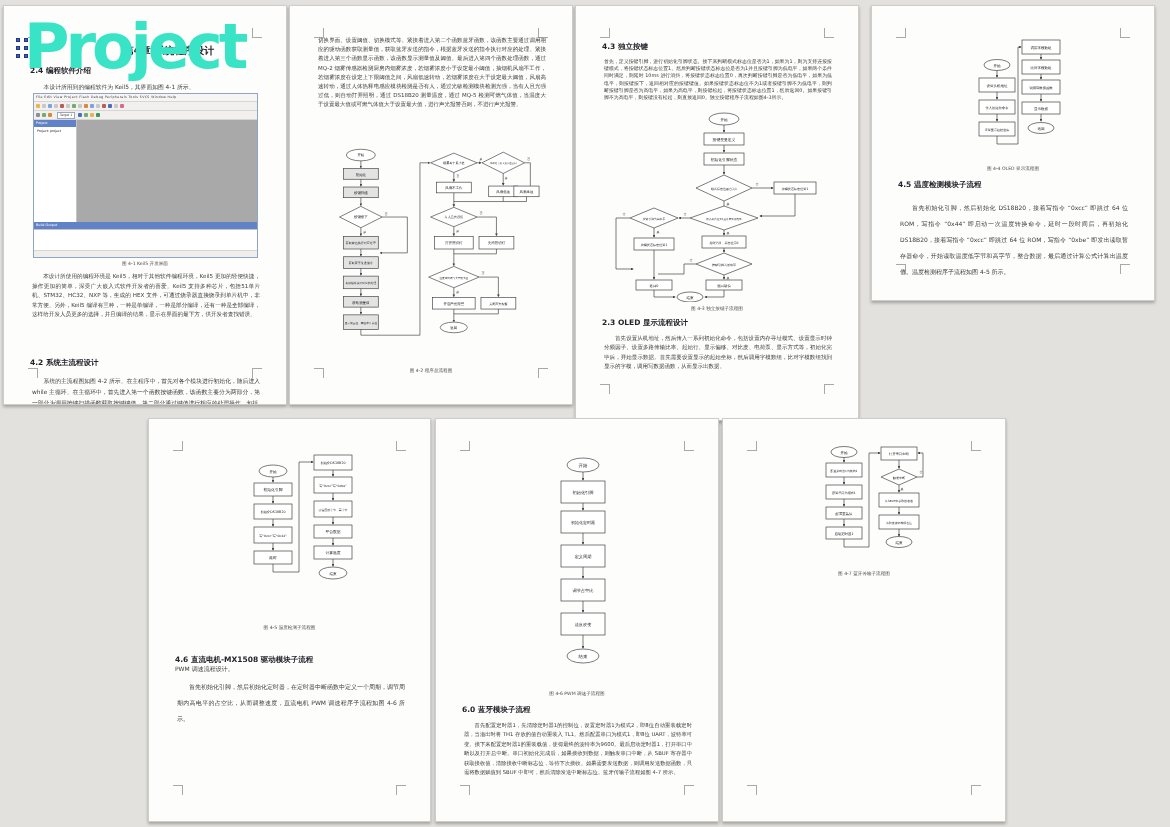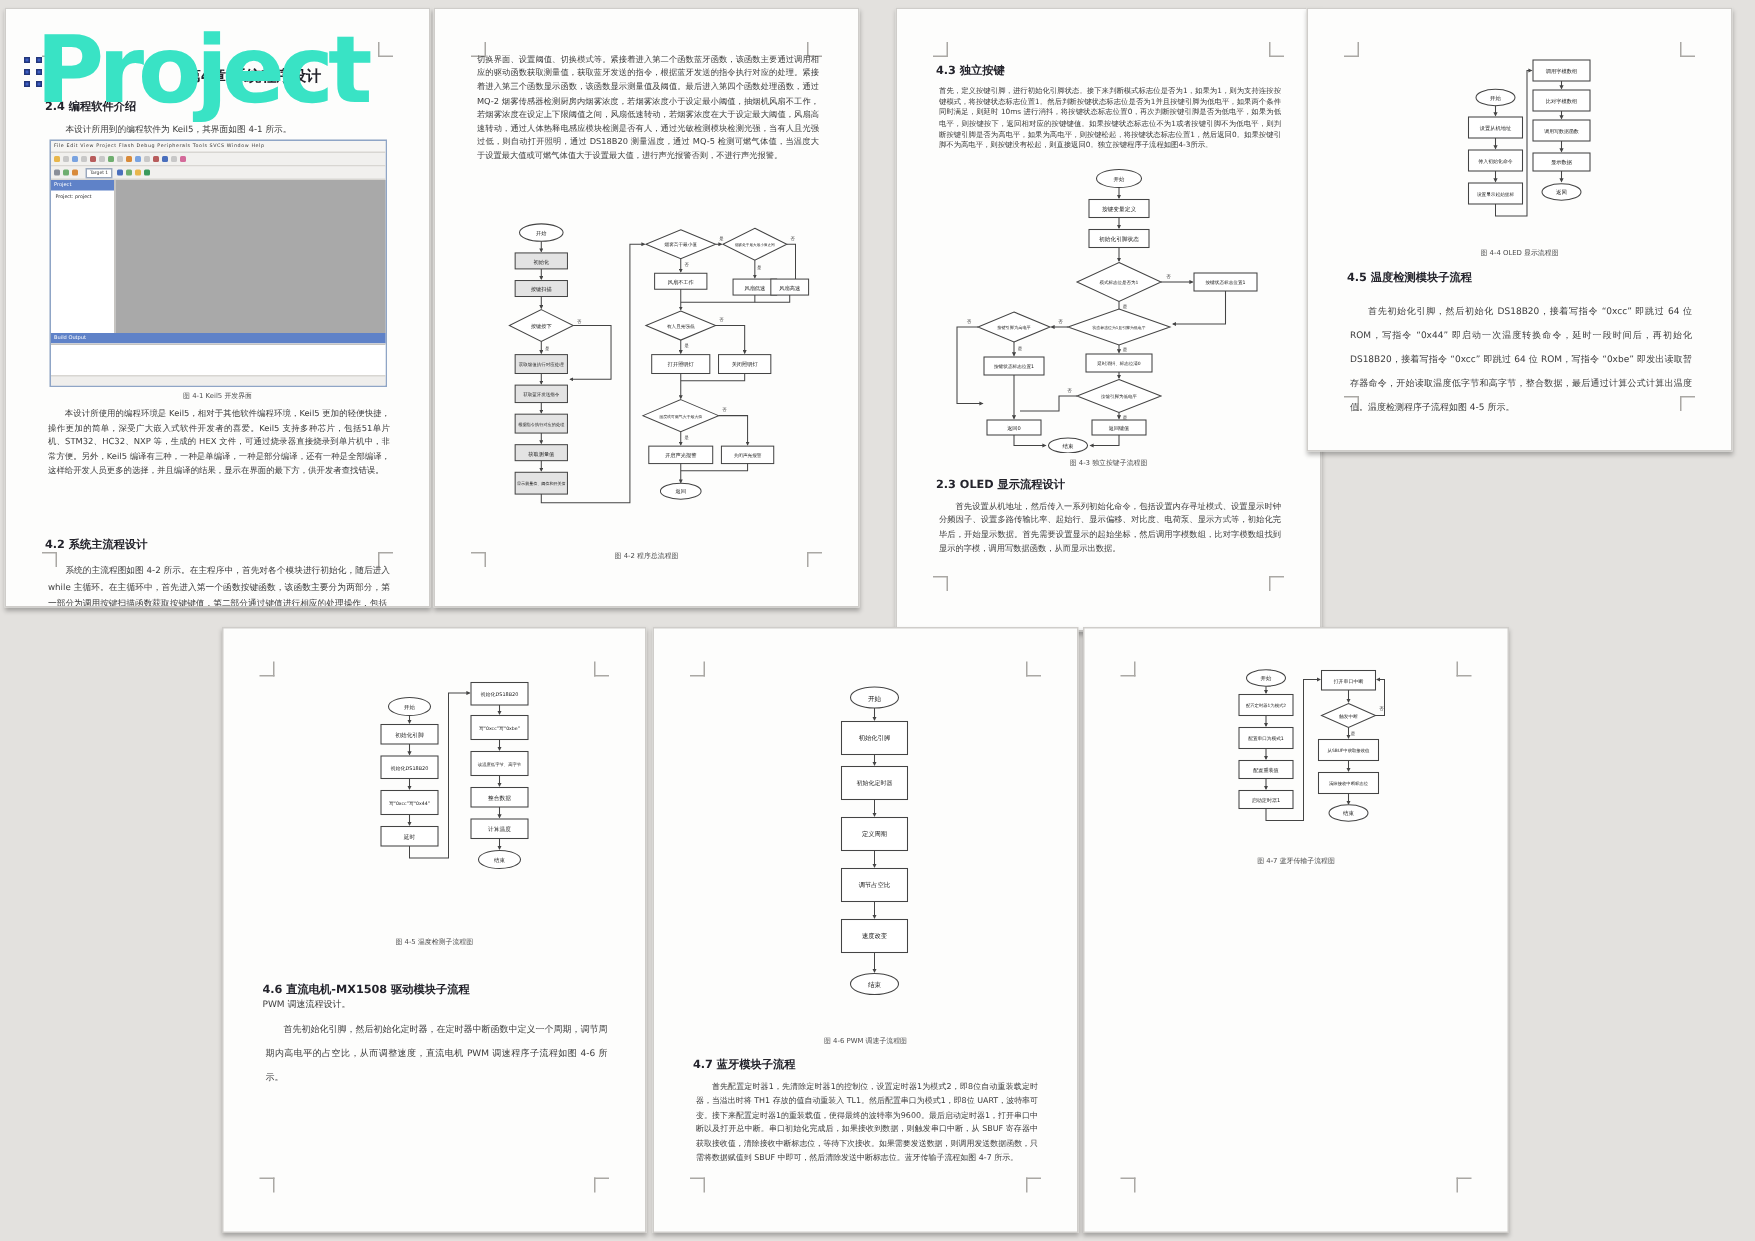--- a/index.html
+++ b/index.html
@@ -207,21 +207,21 @@
     <rect x="160" y="155" width="36" height="12"></rect>
       <text x="178" y="162.5" style="font-size:3.2px">关闭声光报警</text>
     <line x1="132" y1="167" x2="132" y2="180" marker-end="url(#m2)"></line>
     <polyline points="178,167 178,172 132,172"></polyline>
     <ellipse cx="132" cy="186" rx="14" ry="5.5"></ellipse>
       <text x="132" y="187.5">返回</text>
   </svg>
   <div class="cap" style="top:362px;">图 4-2 程序总流程图</div>
 </div>
 
-<div class="page" style="left:597px;top:5px;width:284px;height:416px;">
+<div class="page" style="left:575px;top:5px;width:284px;height:416px;">
   <span class="cm tl"></span>
     <span class="cm tr"></span>
   <span class="cm bl"></span>
     <span class="cm br"></span>
   <div class="h2" style="top:36px;">4.3 独立按键</div>
   <div class="p" style="top:52px;font-size:4.9px;line-height:7.2px;height:58px;text-indent:0;">首先，定义按键引脚，进行初始化引脚状态。接下来判断模式标志位是否为1，如果为1，则为支持连按按键模式，将按键状态标志位置1。然后判断按键状态标志位是否为1并且按键引脚为低电平，如果两个条件同时满足，则延时 10ms 进行消抖，将按键状态标志位置0，再次判断按键引脚是否为低电平，如果为低电平，则按键按下，返回相对应的按键键值。如果按键状态标志位不为1或者按键引脚不为低电平，则判断按键引脚是否为高电平，如果为高电平，则按键松起，将按键状态标志位置1，然后返回0。如果按键引脚不为高电平，则按键没有松起，则直接返回0。独立按键程序子流程如图4-3所示。</div>
 
   <svg class="fc" style="left:30px;top:106px;" width="225" height="190" viewBox="0 0 225 190">
     <defs>
         <marker id="m3" markerWidth="4" markerHeight="4" refX="3" refY="2" orient="auto">
@@ -406,21 +406,21 @@
     <rect x="13" y="124" width="44" height="22"></rect>
       <text x="35" y="136.5" style="font-size:4.2px">调节占空比</text>
     <line x1="35" y1="146" x2="35" y2="157" marker-end="url(#m6)"></line>
     <rect x="13" y="158" width="44" height="22"></rect>
       <text x="35" y="170.5" style="font-size:4.2px">速度改变</text>
     <line x1="35" y1="180" x2="35" y2="193" marker-end="url(#m6)"></line>
     <ellipse cx="35" cy="201" rx="16" ry="7"></ellipse>
       <text x="35" y="203" style="font-size:4.4px">结束</text>
   </svg>
   <div class="cap" style="top:272px;">图 4-6 PWM 调速子流程图</div>
-  <div class="h2" style="top:286px;">4.7 蓝牙模块子流程</div>
+  <div class="h2" style="top:286px;">6.0 蓝牙模块子流程</div>
   <div class="p" style="top:302px;font-size:5.3px;line-height:9.4px;height:66px;">首先配置定时器1，先清除定时器1的控制位，设置定时器1为模式2，即8位自动重装载定时器，当溢出时将 TH1 存放的值自动重装入 TL1。然后配置串口为模式1，即8位 UART，波特率可变。接下来配置定时器1的重装载值，使得最终的波特率为9600。最后启动定时器1，打开串口中断以及打开总中断。串口初始化完成后，如果接收到数据，则触发串口中断，从 SBUF 寄存器中获取接收值，清除接收中断标志位，等待下次接收。如果需要发送数据，则调用发送数据函数，只需将数据赋值到 SBUF 中即可，然后清除发送中断标志位。蓝牙传输子流程如图 4-7 所示。</div>
 </div>
 
 <div class="page" style="left:722px;top:418px;width:284px;height:404px;">
   <span class="cm tl"></span>
     <span class="cm tr"></span>
   <span class="cm bl"></span>
     <span class="cm br"></span>
 
   <svg class="fc" style="left:94px;top:26px;" width="110" height="112" viewBox="0 0 110 112">

